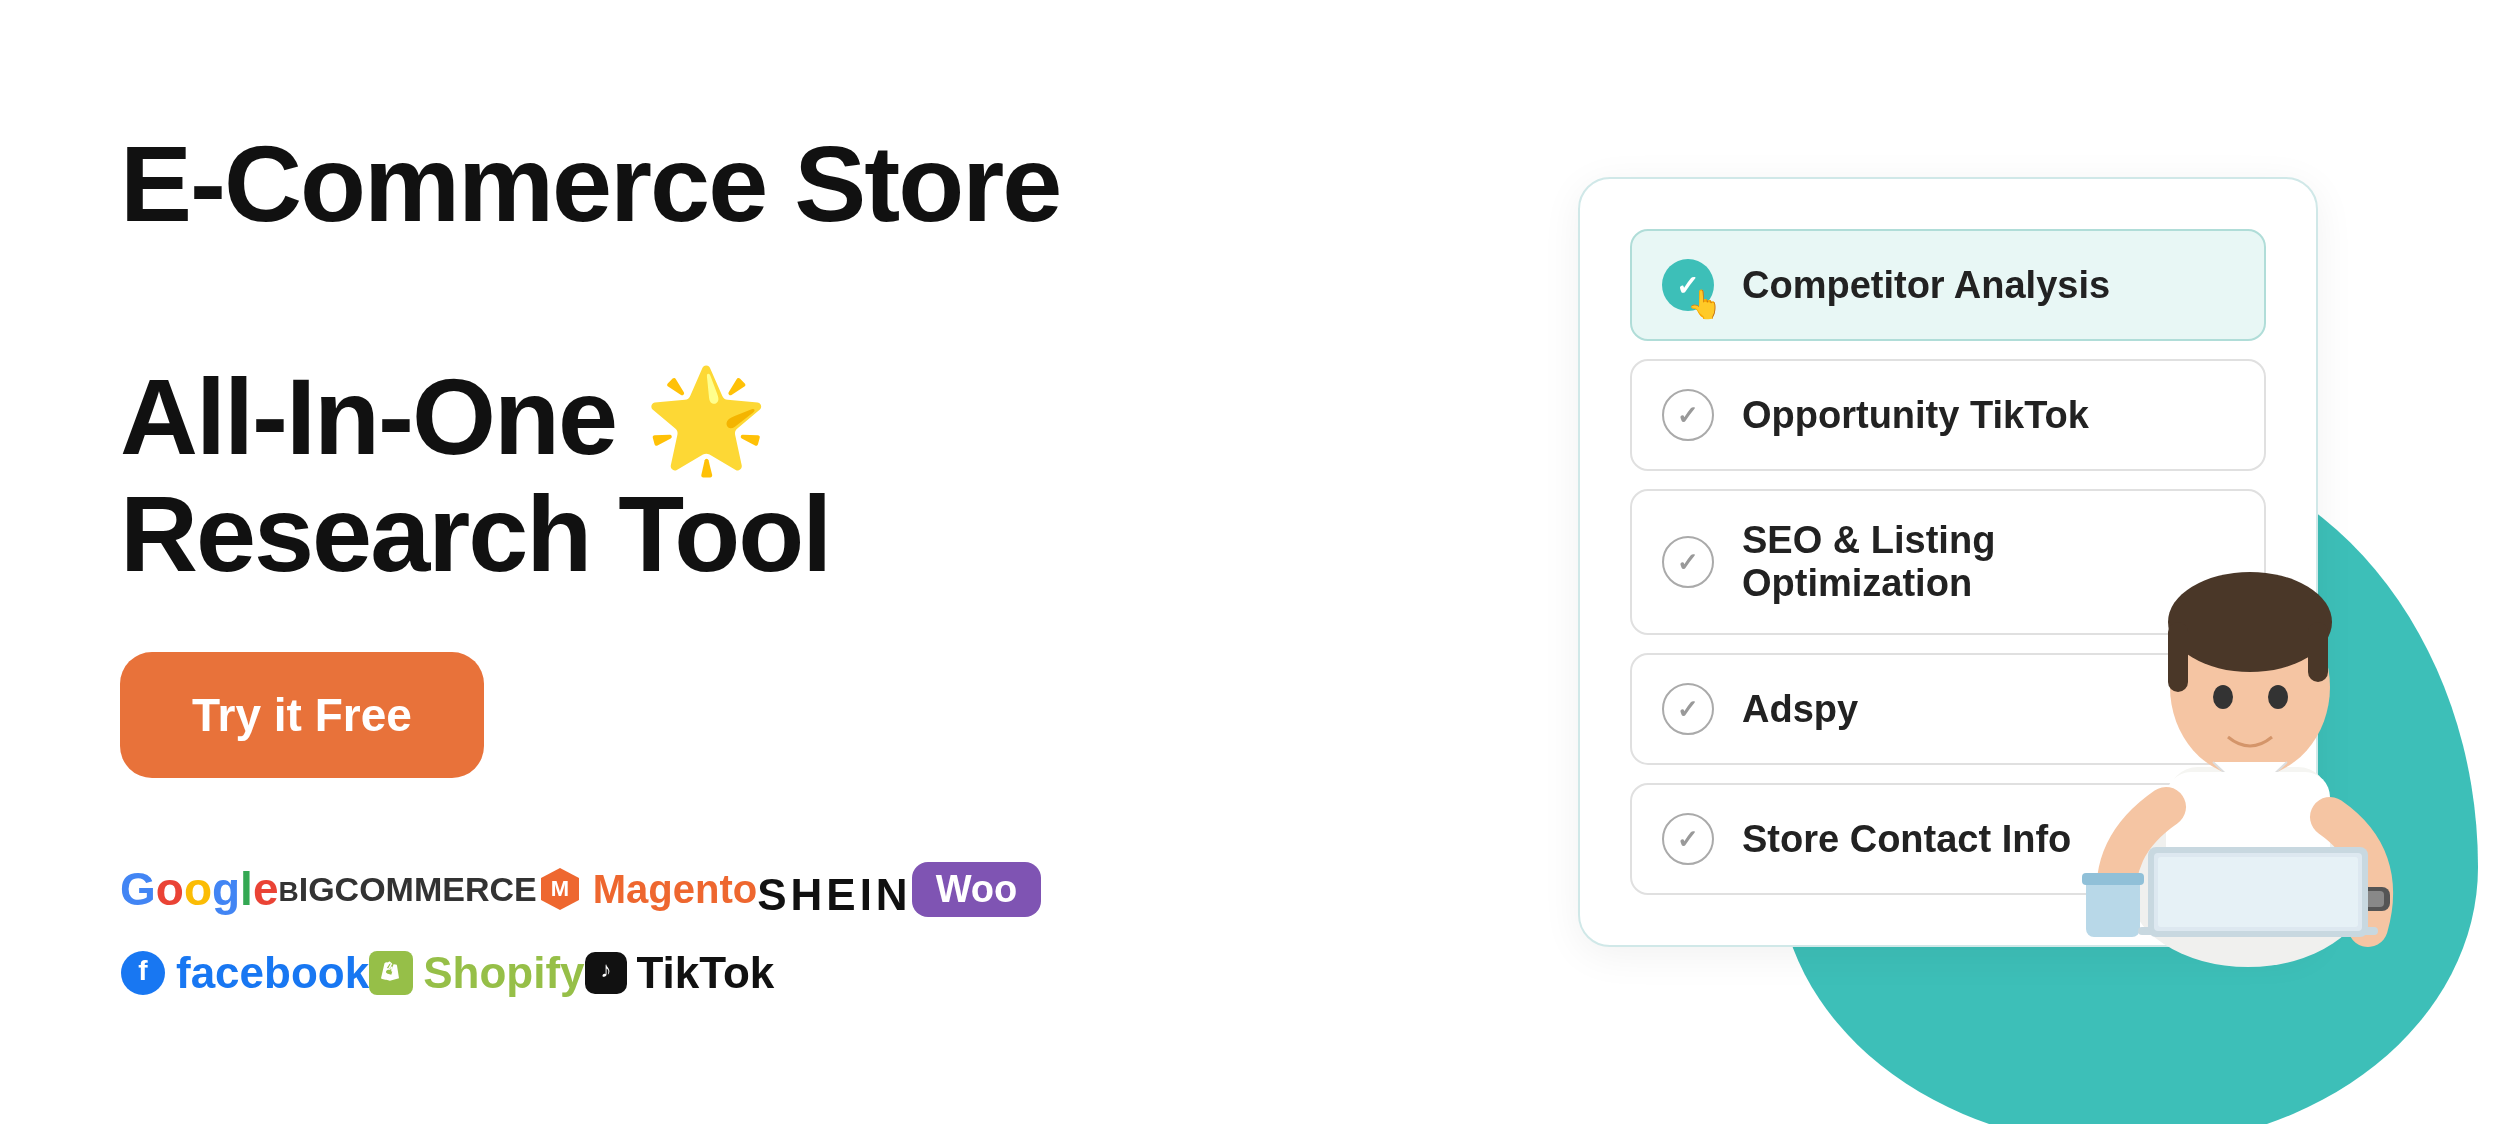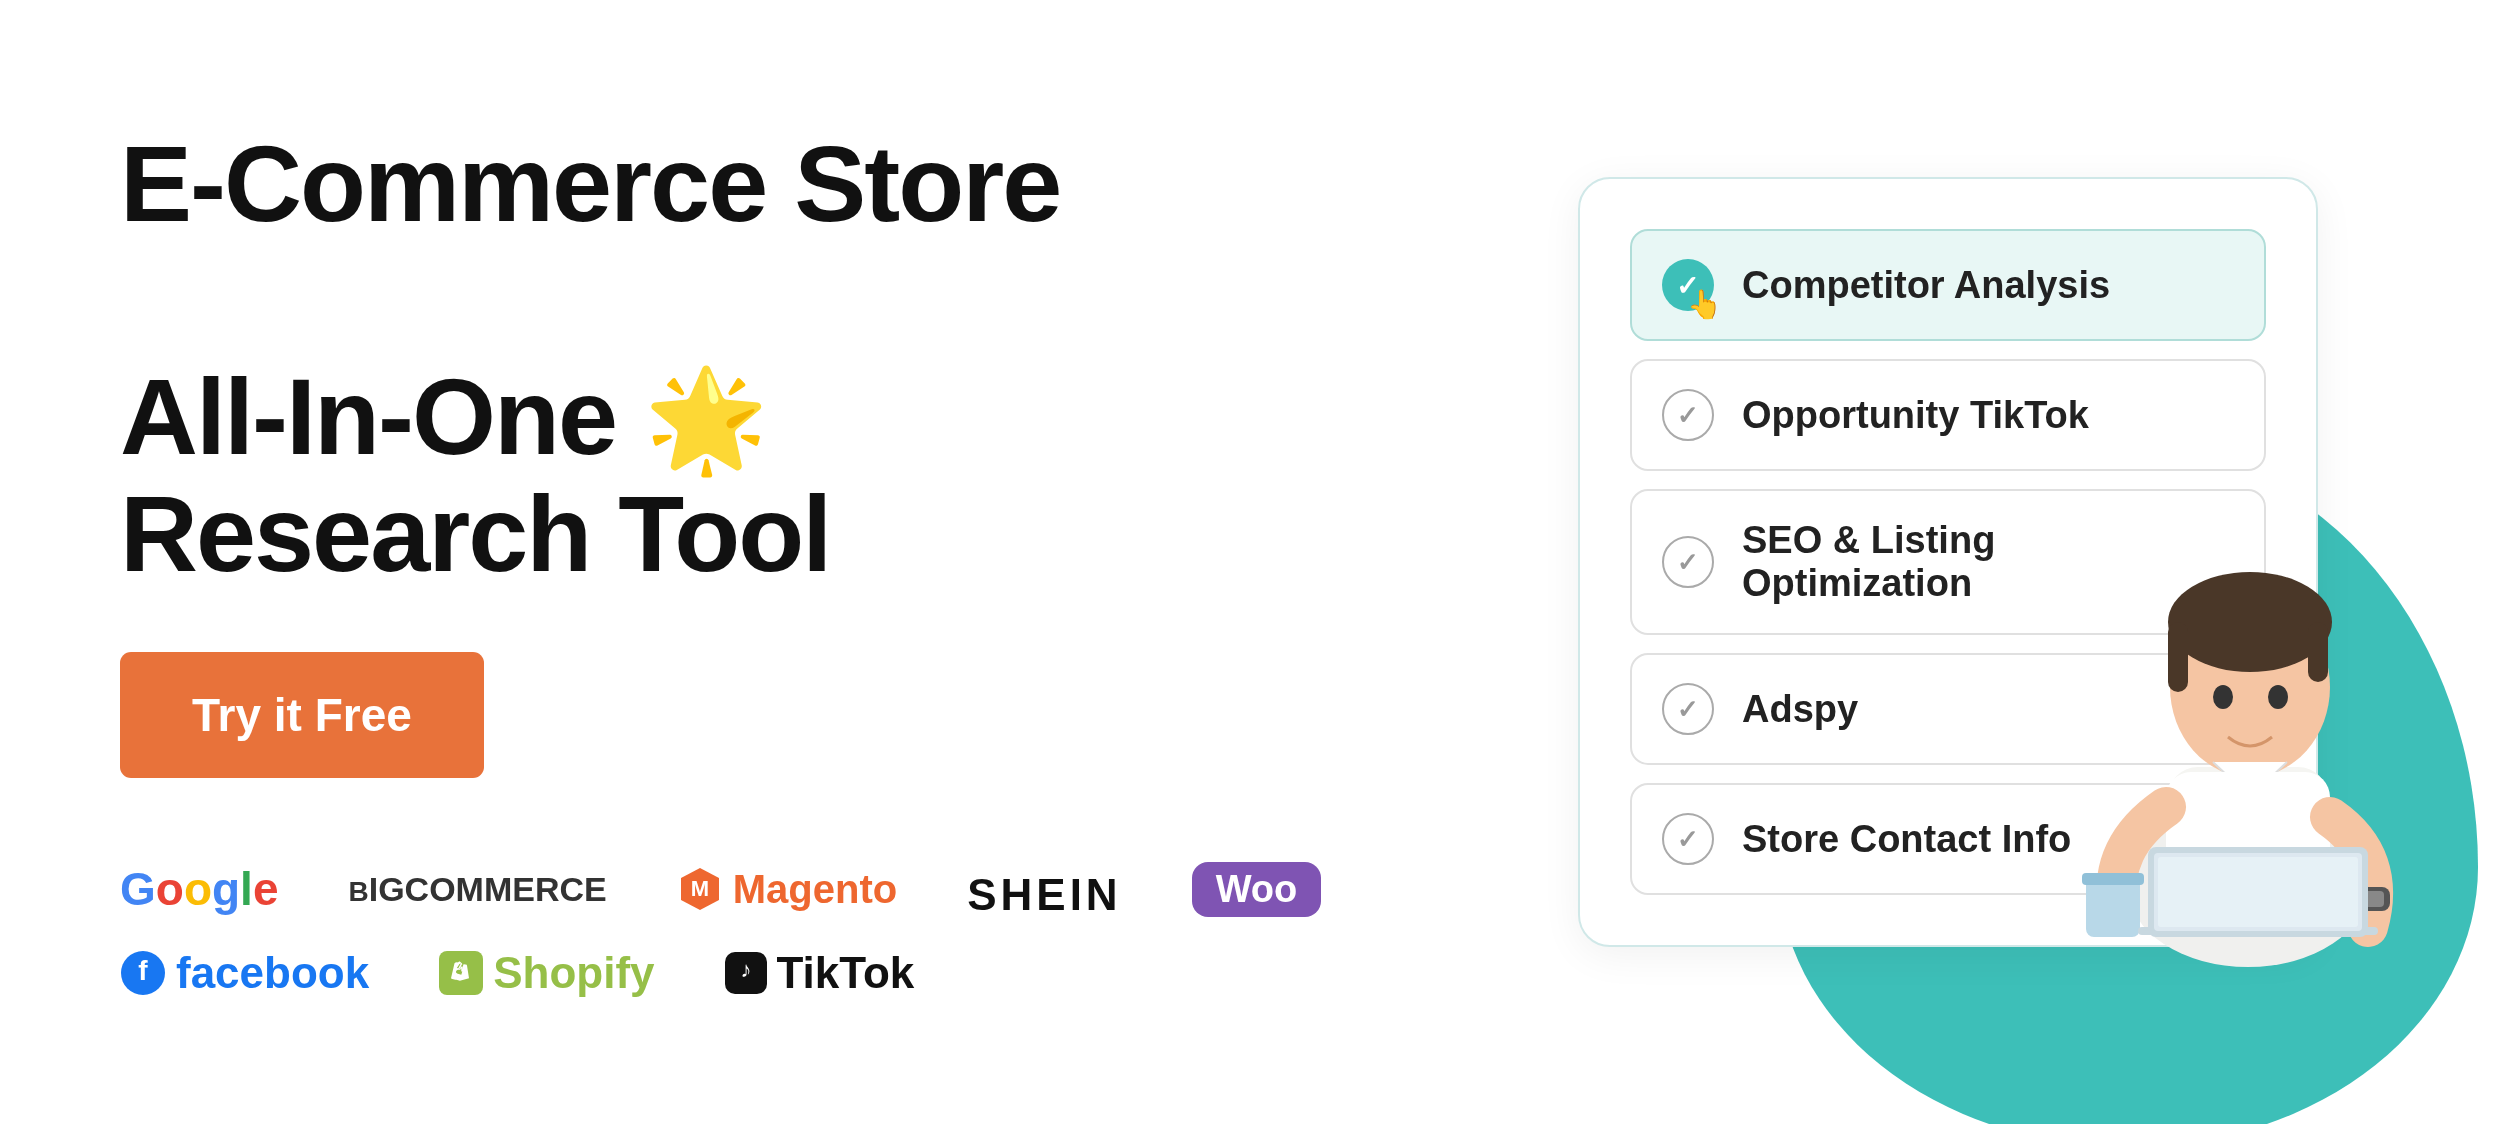--- a/index.html
+++ b/index.html
@@ -32,38 +32,37 @@
       color: #111;
       letter-spacing: -2px;
     }
     .star-emoji {
       font-size: 100px;
     }
     .cta-button {
       background: #E8723A;
       color: #fff;
       border: none;
-      border-radius: 11px;
+      border-radius: 32px;
       padding: 36px 72px;
       font-size: 46px;
       font-weight: 600;
       cursor: pointer;
       margin-top: 60px;
       display: inline-block;
     }
     .brand-logos {
       margin-top: 80px;
       display: flex;
       flex-direction: column;
       gap: 28px;
     }
     .brand-row {
       display: flex;
       align-items: center;
-      gap: 70px;
     }
     .brand-item {
       display: flex;
       align-items: center;
       gap: 10px;
       font-size: 42px;
       font-weight: 700;
     }
     .g-b { color: #4285F4; }
     .g-r { color: #EA4335; }

